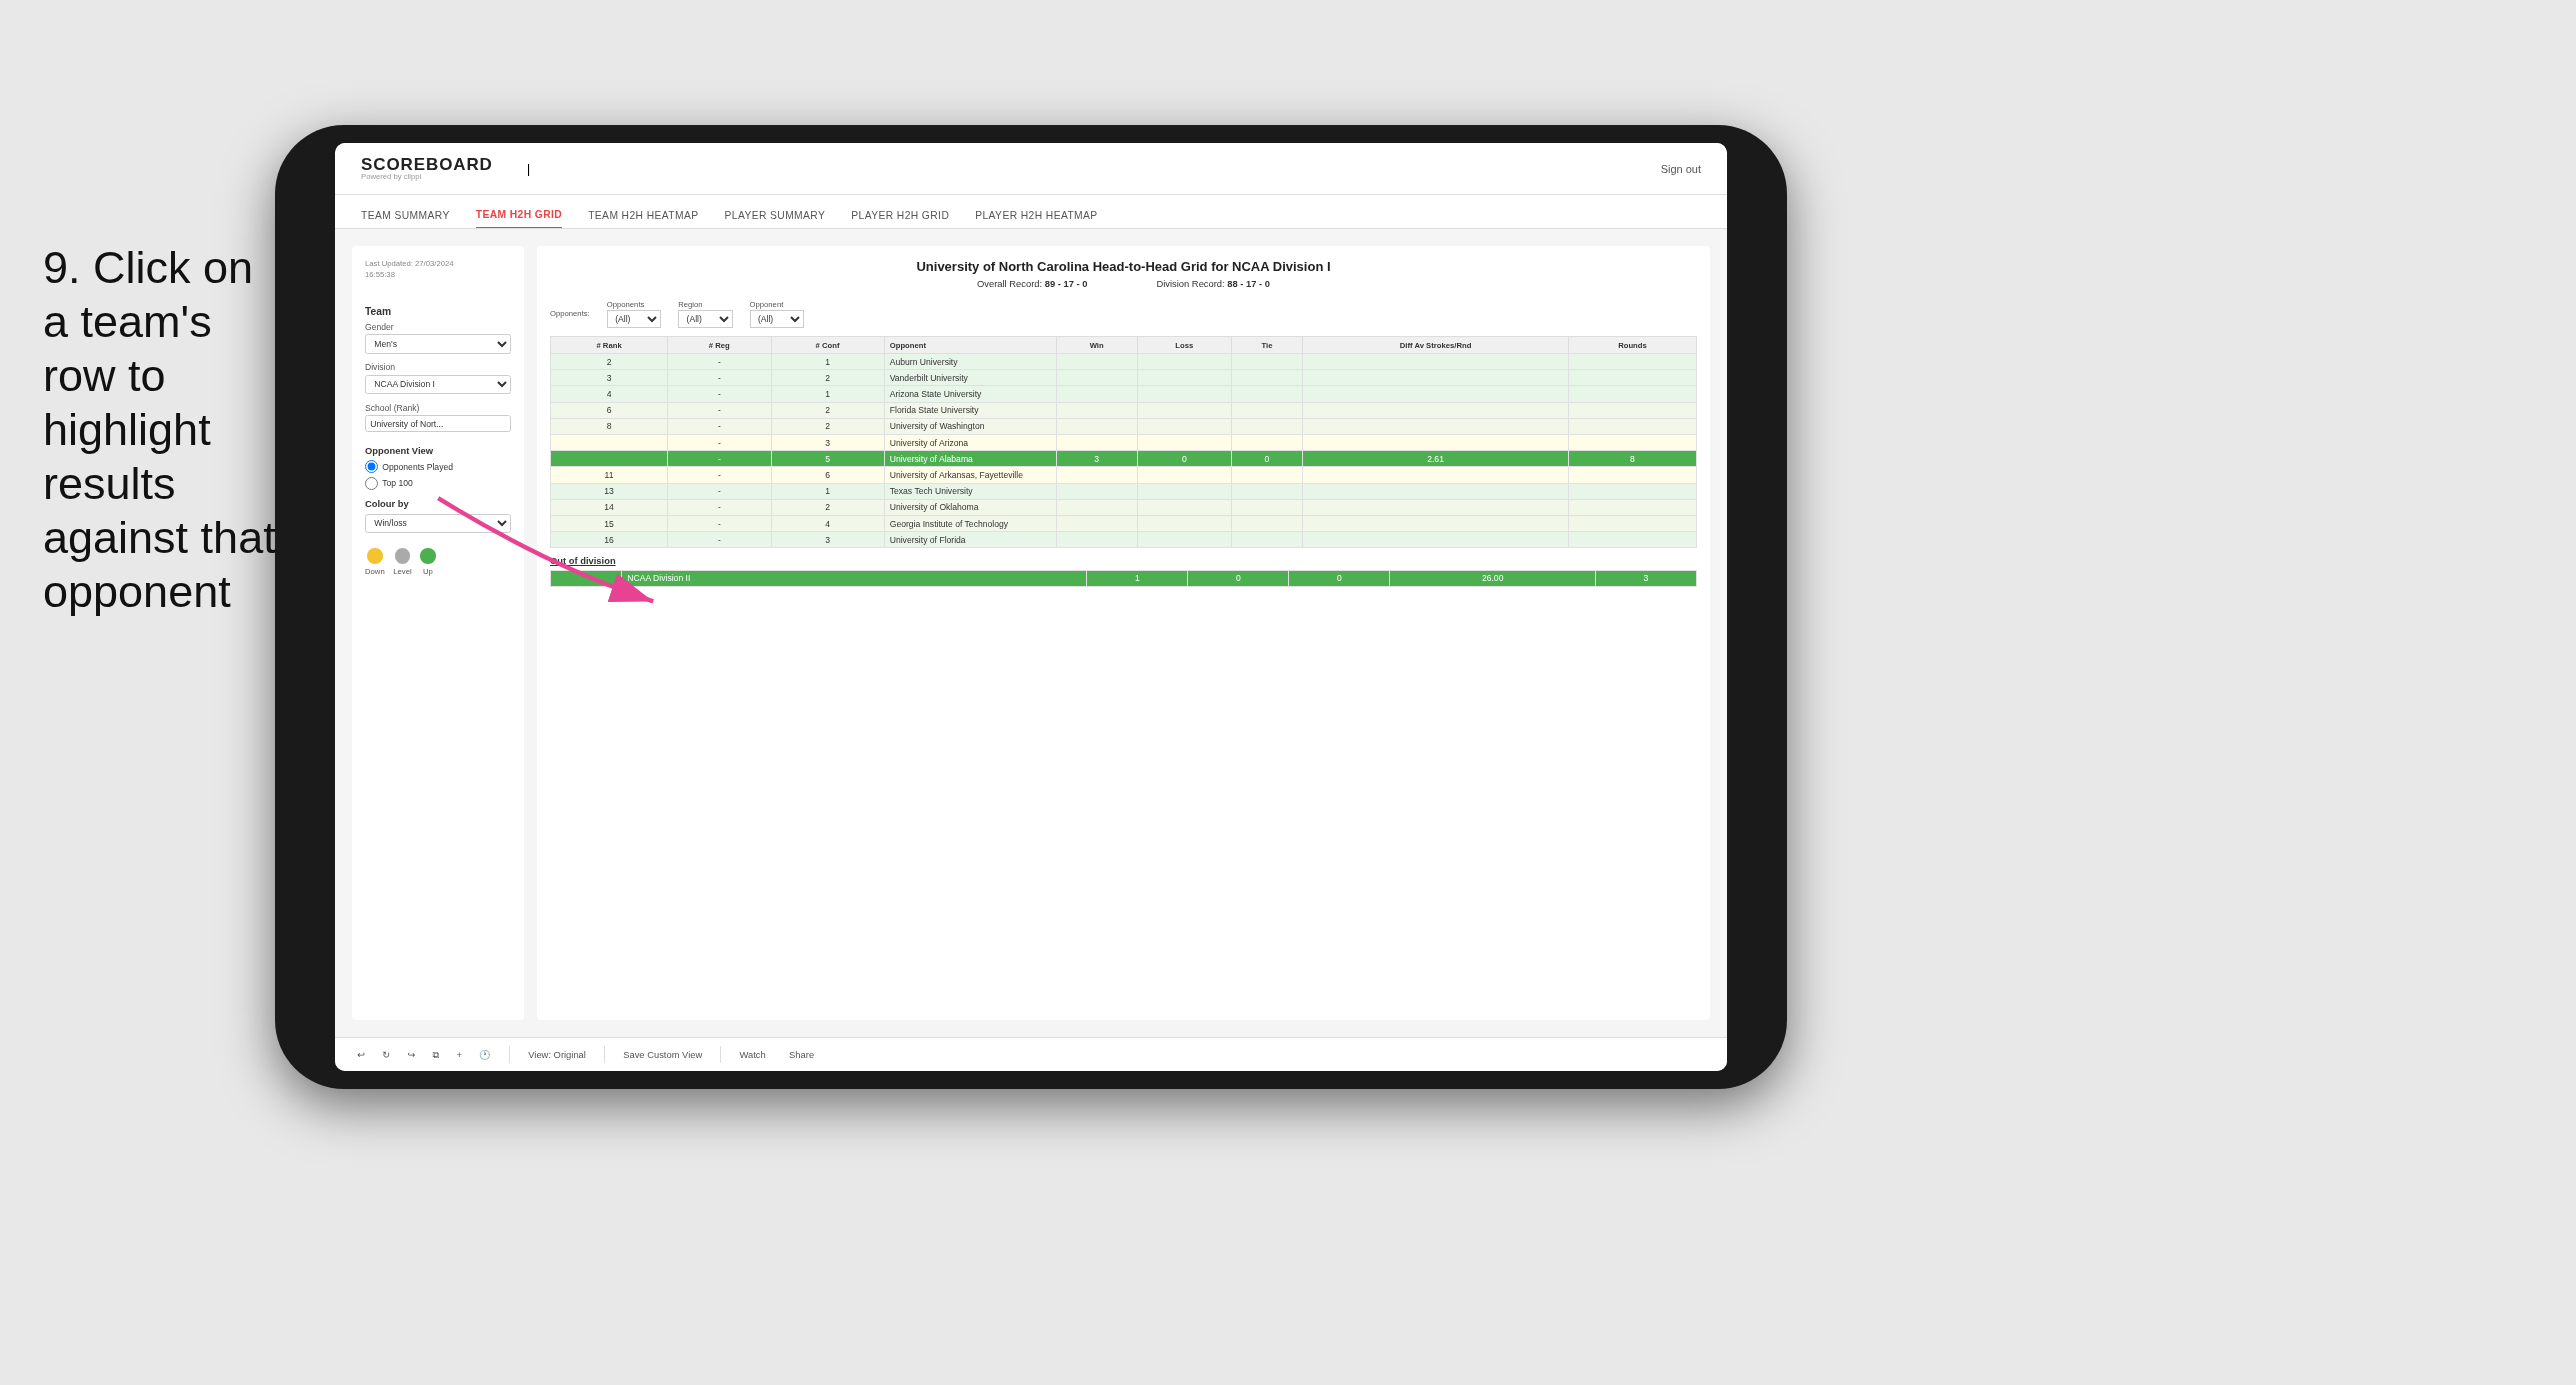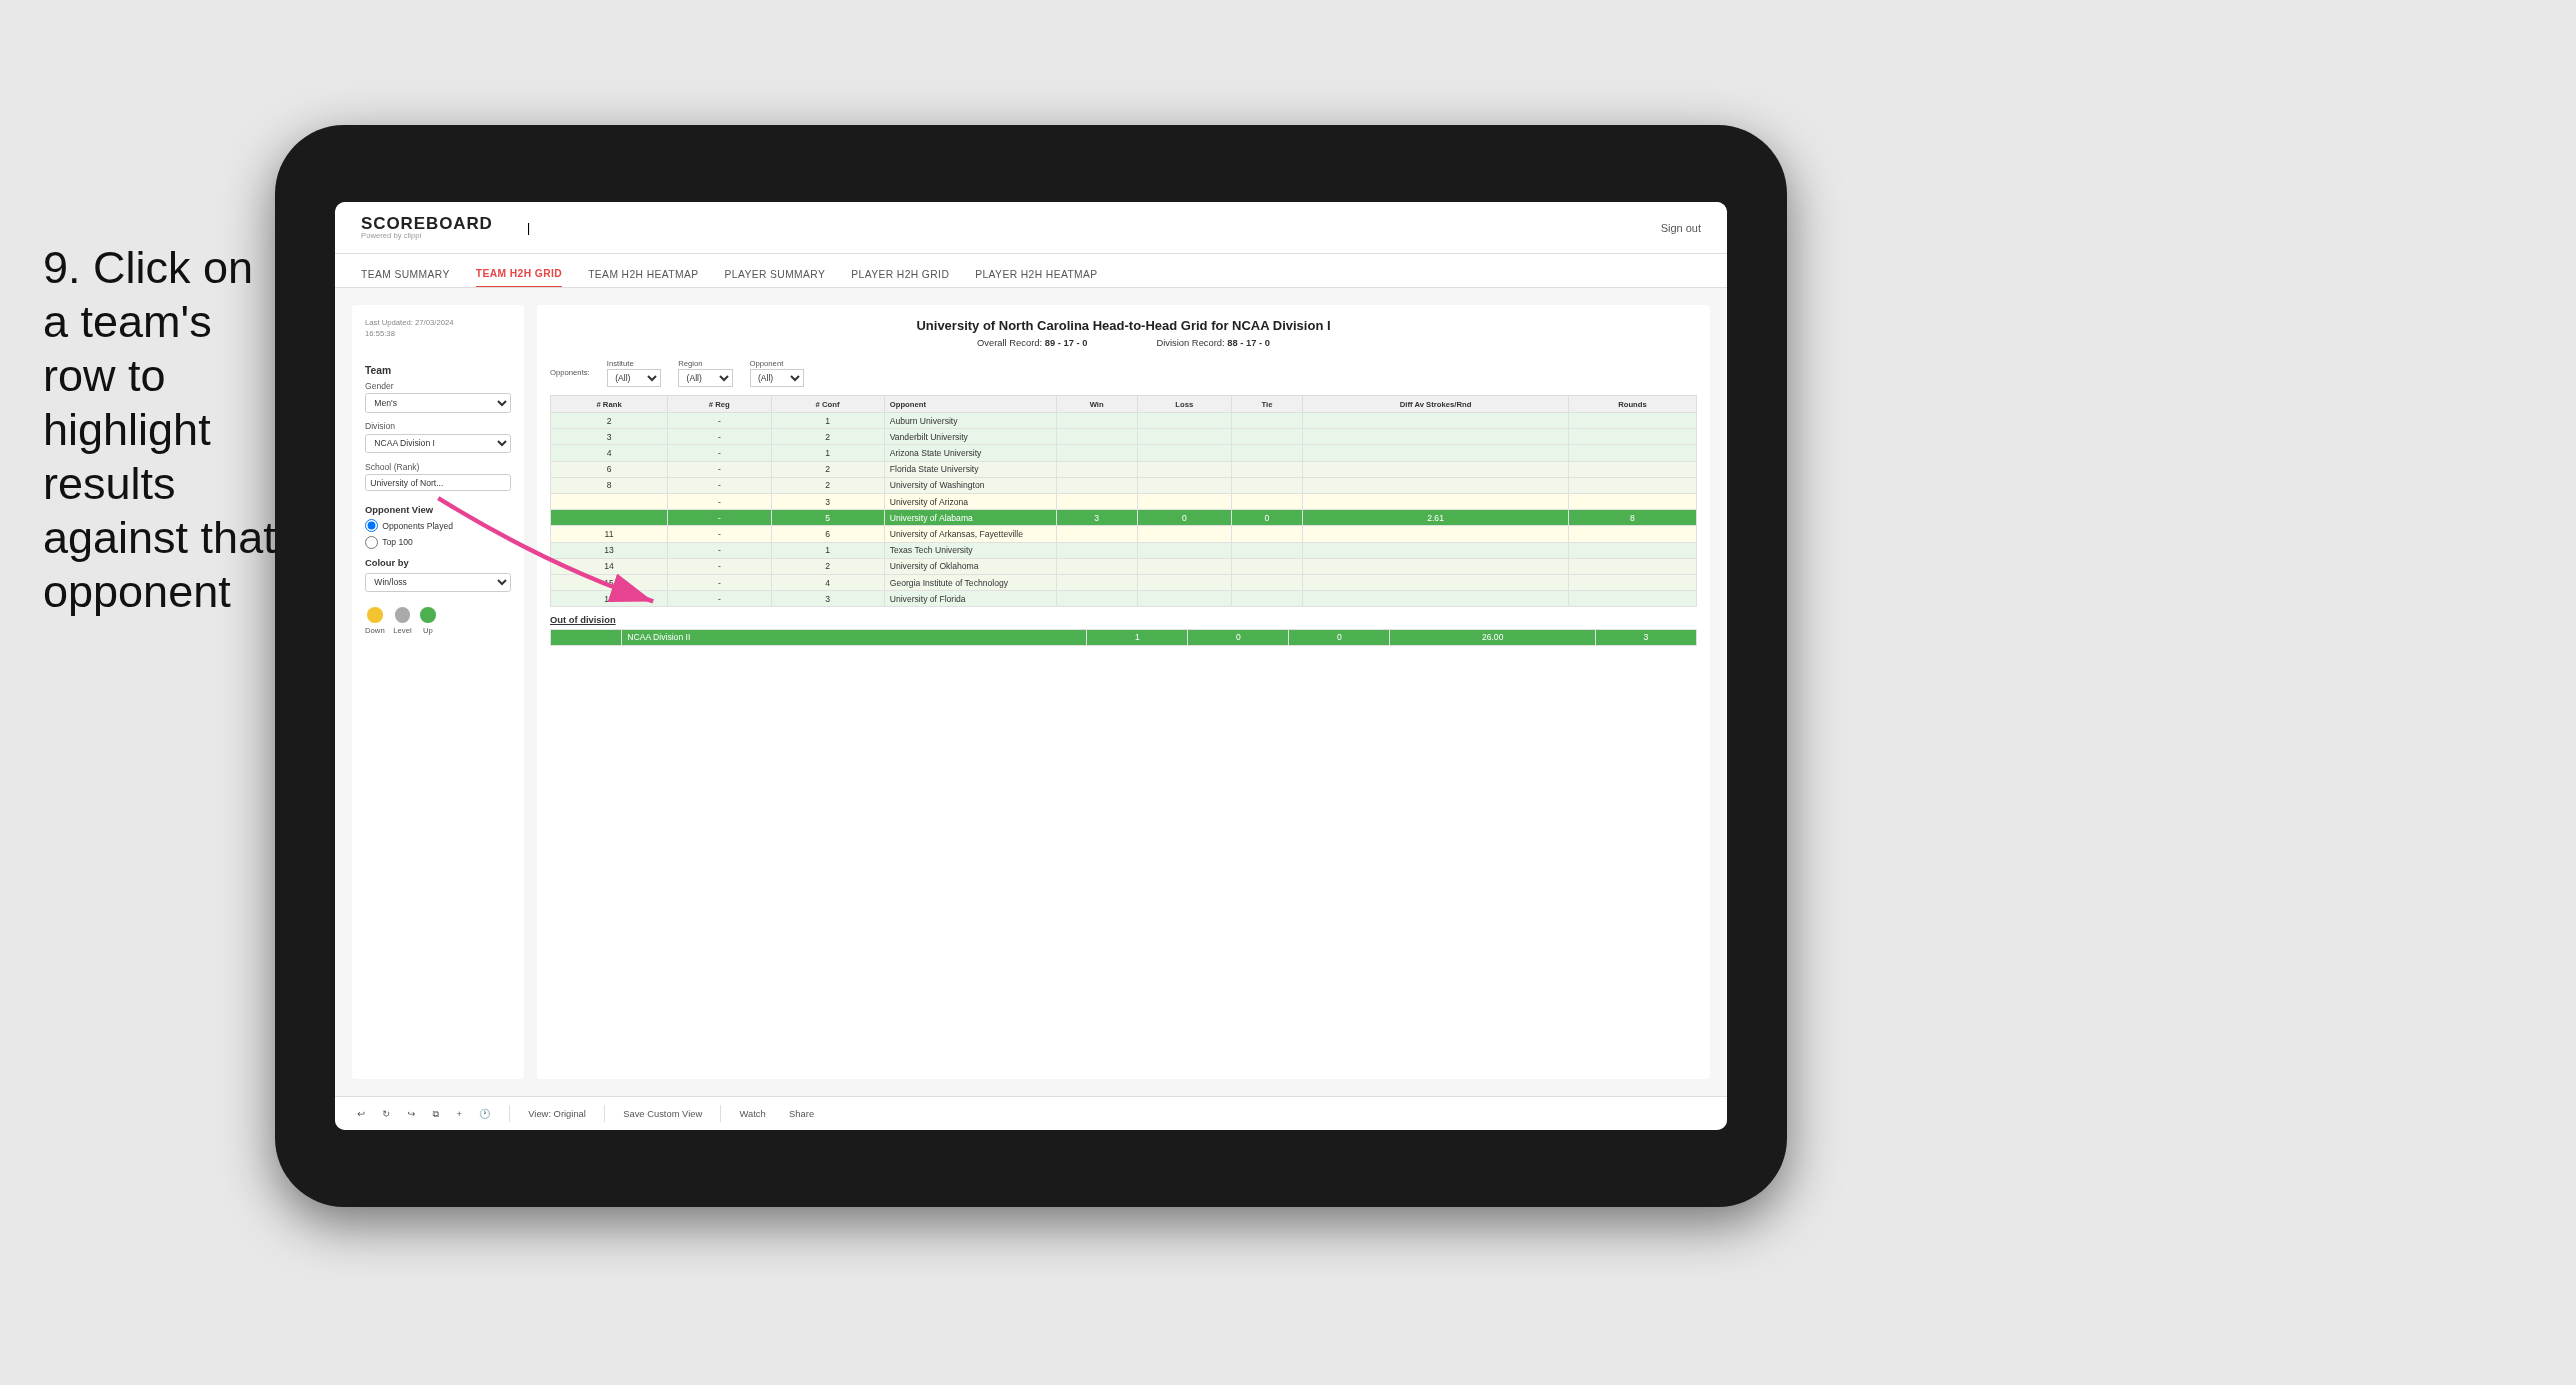--- a/index.html
+++ b/index.html
@@ -22,21 +22,21 @@
       width: 241px;
       font-size: 45px;
       font-weight: 400;
       color: #111;
       line-height: 1.2;
     }
 
     
     .tablet-frame {
       width: 1512px;
-      height: 1082px;
+      height: 964px;
       background: #1a1a1a;
       border-radius: 69px;
       position: absolute;
       left: 275px;
       top: 125px;
       display: flex;
       align-items: center;
       justify-content: center;
       box-shadow: 0 17px 52px rgba(0,0,0,0.5);
     }
@@ -477,21 +477,21 @@
           </span>
           <span>
             <span>Division Record:</span>
             <strong>88 - 17 - 0</strong>
           </span>
         </div>
 
         <div class="filter-row">
           <span class="filter-label">Opponents:</span>
           <div class="filter-group">
-            <span class="filter-label">Institute</span>
+            <span class="filter-label">Opponents</span>
             <select class="filter-select">
               <option>(All)</option>
             </select>
           </div>
           <div class="filter-group">
             <span class="filter-label">Region</span>
             <select class="filter-select">
               <option>(All)</option>
             </select>
           </div>

